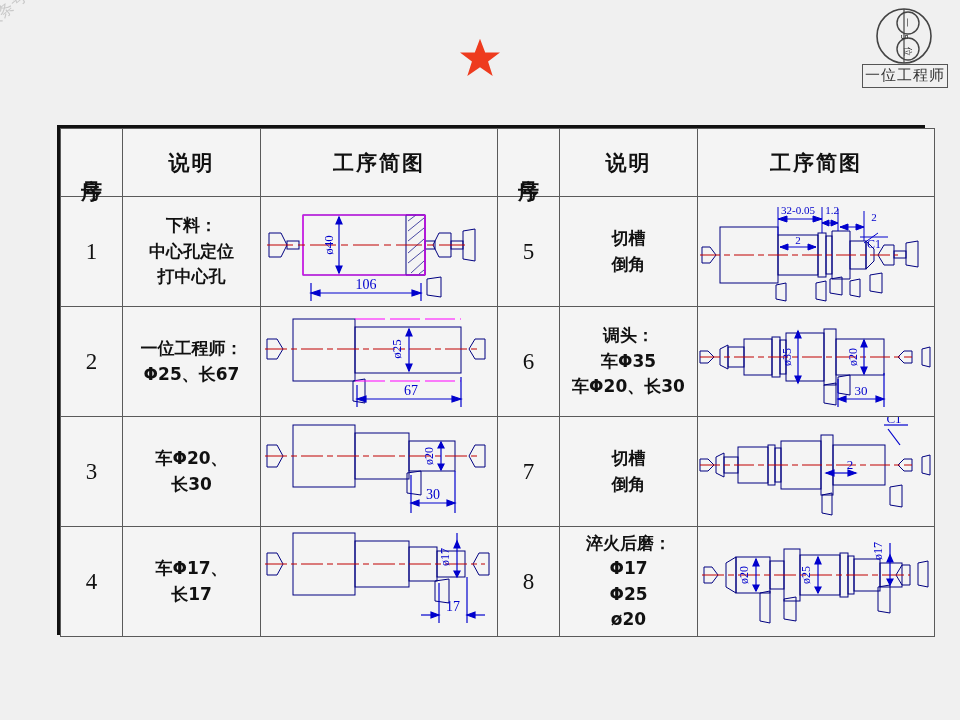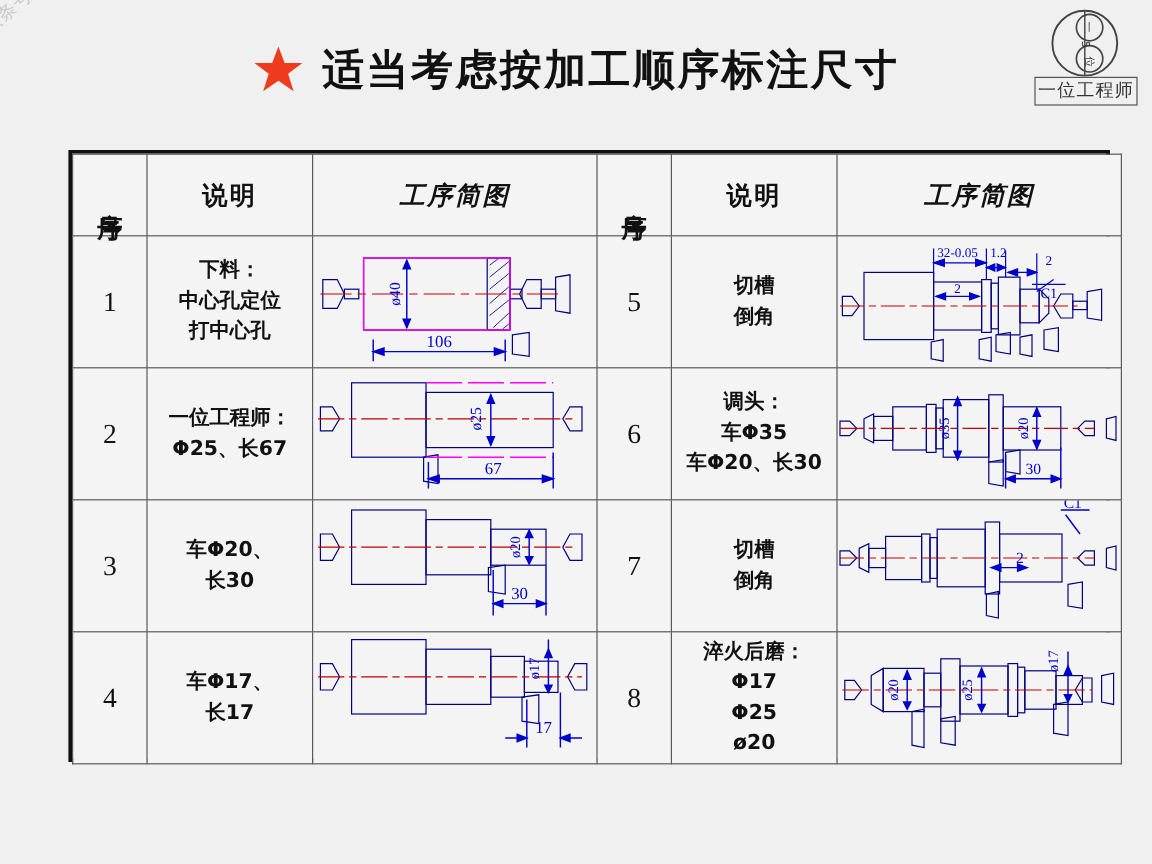--- a/index.html
+++ b/index.html
@@ -55,21 +55,21 @@
   table.proc{
     width:100%;height:100%;border-collapse:collapse;table-layout:fixed;
   }
   table.proc th,table.proc td{
     border:1px solid #5a5a5a;
     text-align:center;vertical-align:middle;
     padding:0;background:#f4f4f4;
   }
   .c-seq{width:61px;}
   .c-desc{width:137px;}
-  .c-draw{width:236px;font-style:italic;}
+  .c-draw{width:236px;}
   th .vtxt{
     writing-mode:vertical-rl;text-orientation:upright;
     font-size:21px;font-weight:bold;letter-spacing:3px;
     display:inline-block;line-height:1.05;
     font-family:"DejaVu Sans",sans-serif;color:#111;
   }
   th .htxt{
     font-size:21px;font-weight:bold;letter-spacing:2px;
     font-family:"DejaVu Sans",sans-serif;color:#111;
   }
@@ -101,21 +101,20 @@
     <span style="position:absolute;left:42px;top:10px;font-size:9px;color:#333;font-family:'DejaVu Sans',sans-serif;transform:rotate(90deg);">一</span>
     <span style="position:absolute;left:41px;top:26px;font-size:9px;color:#333;font-family:'DejaVu Sans',sans-serif;transform:rotate(90deg);">5</span>
     <span style="position:absolute;left:43px;top:39px;font-size:9px;color:#333;font-family:'DejaVu Sans',sans-serif;transform:rotate(90deg);">位</span>
     <div class="logo-cap">一位工程师</div>
   </div>
 
   <div class="title-row">
     <svg class="star" viewBox="0 0 50 50">
       <polygon points="25,2 31.2,18.5 48.8,18.5 34.6,29.2 40.1,46.5 25,36 9.9,46.5 15.4,29.2 1.2,18.5 18.8,18.5" fill="#EE3B1E"></polygon>
     </svg>
-    <div class="title-text">适当考虑按加工顺序标注尺寸</div>
   </div>
 
   <div class="table-wrap">
     <table class="proc">
       <thead>
         <tr>
           <th class="c-seq"><span class="vtxt">序号</span></th>
           <th class="c-desc"><span class="htxt">说明</span></th>
           <th class="c-draw"><span class="htxt">工序简图</span></th>
           <th class="c-seq"><span class="vtxt">序号</span></th>

